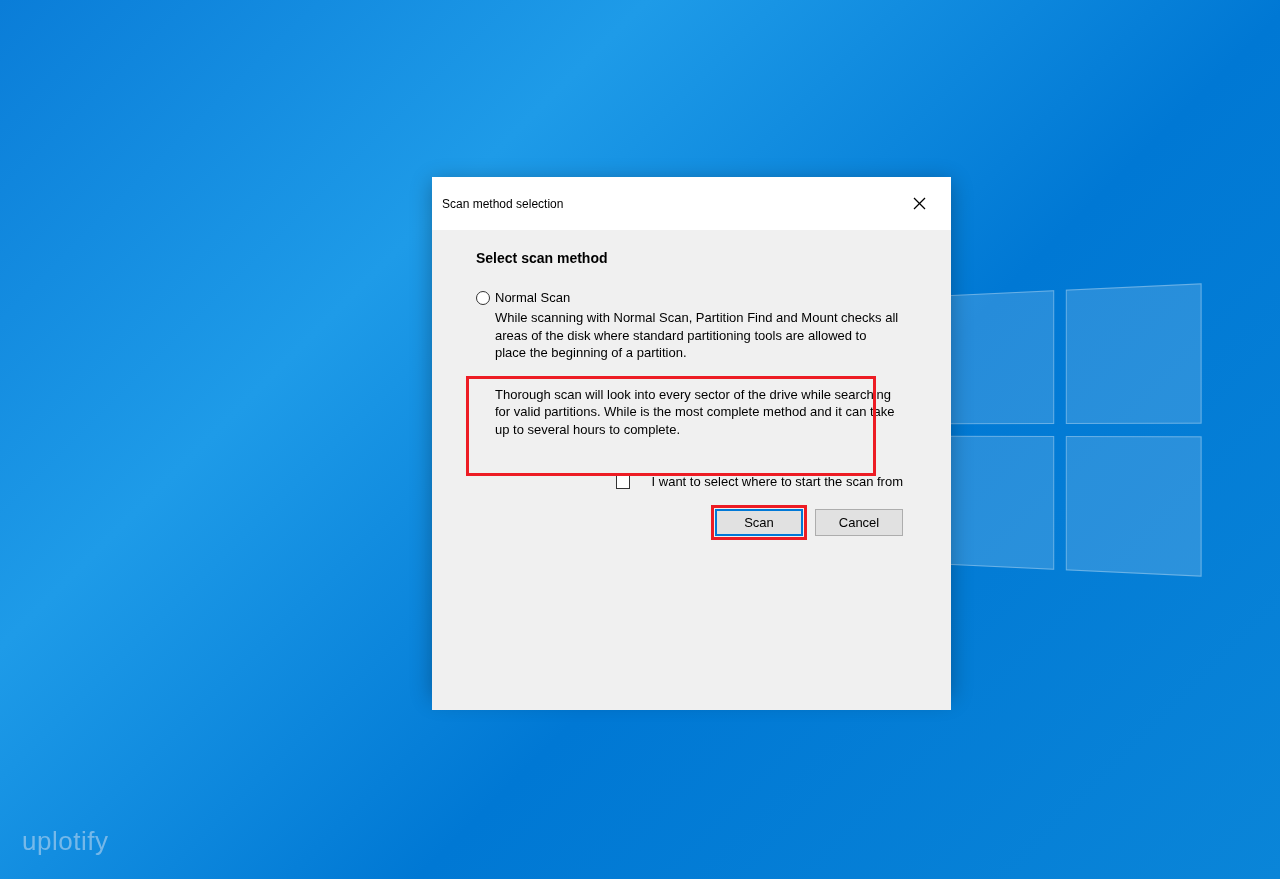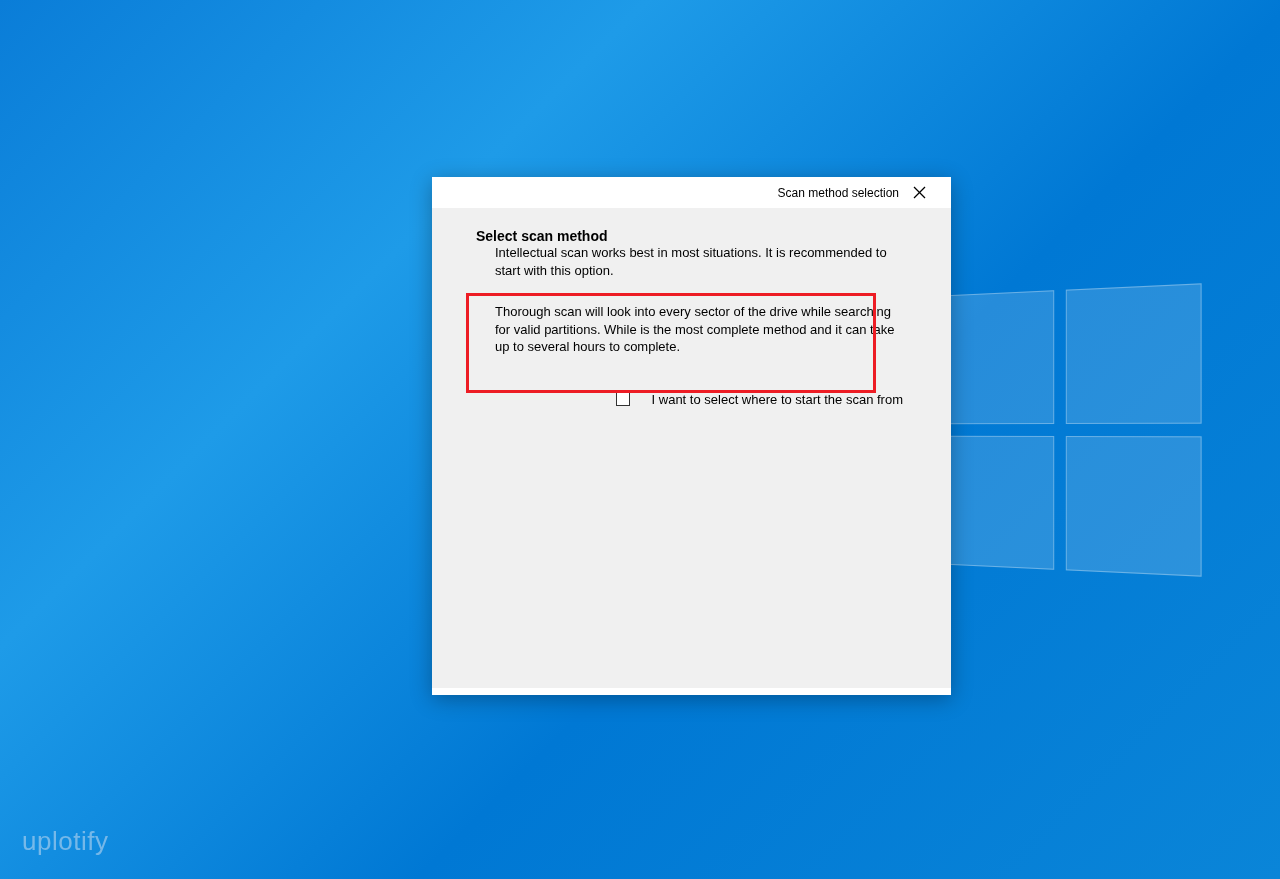--- a/index.html
+++ b/index.html
@@ -39,25 +39,25 @@
       position: absolute;
       left: 432px;
       top: 177px;
       width: 519px;
       height: 518px;
       background: #ffffff;
       box-shadow: 0 4px 20px rgba(0,0,0,0.3);
     }
     
     .titlebar {
-      height: 31px;
+      height: 53px;
       background: #ffffff;
       display: flex;
       align-items: center;
-      justify-content: flex-end;
+      justify-content: space-between;
       padding: 0 12px 0 10px;
     }
     
     .title-text {
       font-size: 12px;
       color: #000;
     }
     
     .close-btn {
       width: 40px;
@@ -227,31 +227,46 @@
         <line x1="1" y1="1" x2="12" y2="12" stroke="#000" stroke-width="1.2"></line>
         <line x1="12" y1="1" x2="1" y2="12" stroke="#000" stroke-width="1.2"></line>
       </svg>
     </div>
   </div>
 
   <div class="content">
     <div class="heading">Select scan method</div>
 
     <div class="option-block">
-      <div class="option-desc">Intellectual scan works best in most situations. It is recommended to start with this option.</div>
-    </div>
-
+    </div>
+
+    <div class="option-block">
+      <div class="option-row">
+        <div class="radio"></div>
+        <span class="option-label">Normal Scan</span>
+      </div>
+      <div class="option-desc">While scanning with Normal Scan, Partition Find and Mount checks all areas of the disk where standard partitioning tools are allowed to place the beginning of a partition.</div>
+    </div>
 
     <div class="option-block" style="position:relative;">
       <div class="highlight-box highlight-thorough"></div>
       <div class="option-desc">Thorough scan will look into every sector of the drive while searching for valid partitions. While is the most complete method and it can take up to several hours to complete.</div>
     </div>
 
     <div class="checkbox-row">
       <div class="checkbox"></div>
       <span class="checkbox-label">I want to select where to start the scan from</span>
     </div>
 
+    <div class="button-row">
+      <div class="btn primary" style="position:relative;">
+        <div class="btn-highlight"></div>
+        <span>Scan</span>
+      </div>
+      <div class="btn">
+        <span>Cancel</span>
+      </div>
+    </div>
 
   </div>
 </div>
 
 <div class="watermark">uplotify</div>
 
 </body></html>

